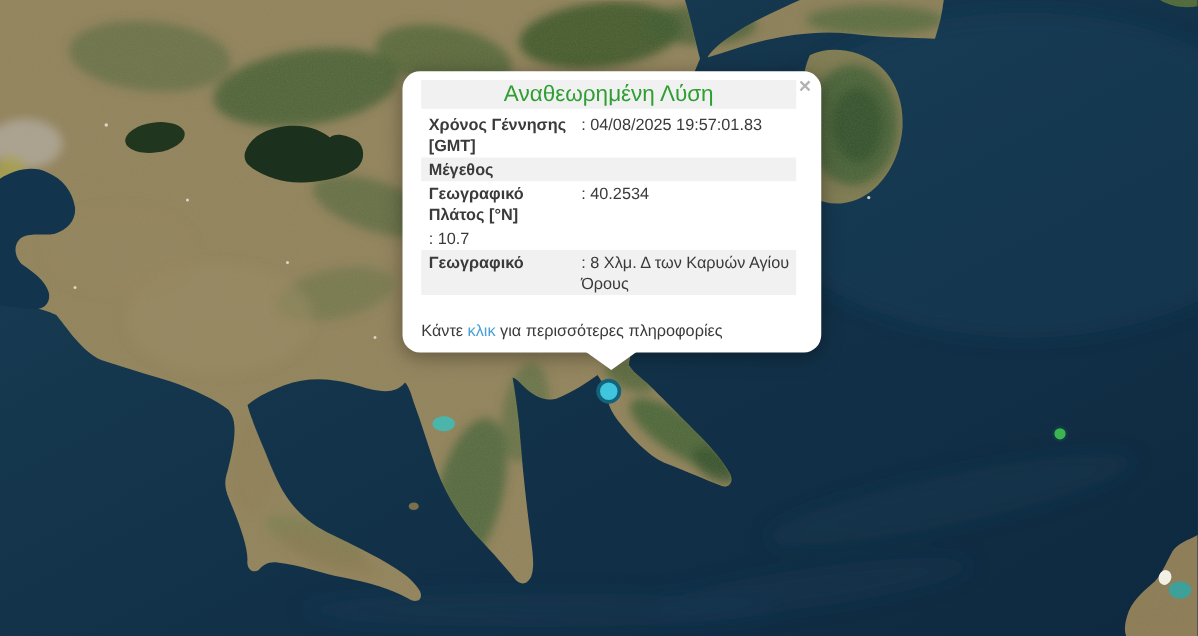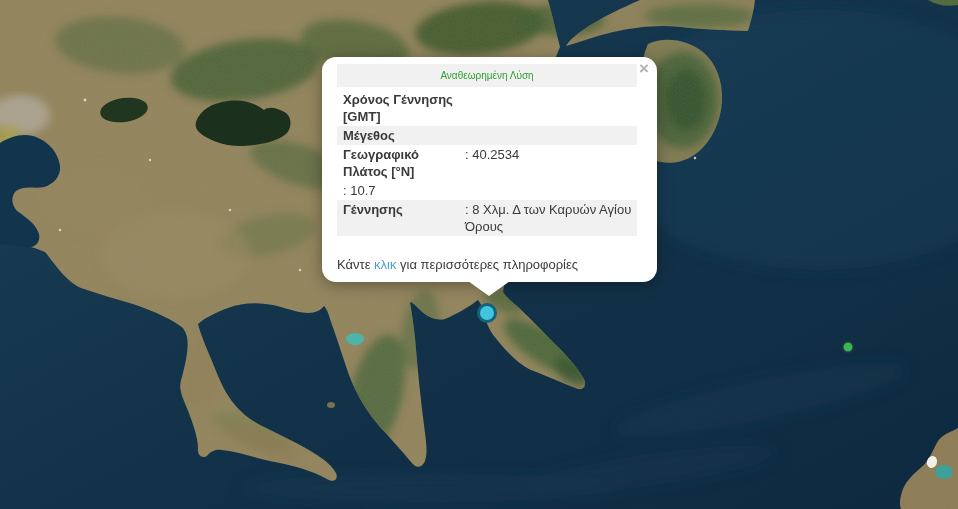--- a/index.html
+++ b/index.html
@@ -24,21 +24,21 @@
     border-left:21px solid transparent;border-right:21px solid transparent;
     border-top:15px solid #ffffff;
   }
   .close-btn{
     position:absolute;top:3px;right:8px;font-size:17px;font-weight:bold;
     color:#b2b2b2;cursor:pointer;line-height:17px;
   }
   .popup-title{
     width:300px;background:var(--stripe-gray,#f1f1f1);
     color:var(--accent-green,#2f9e33);
-    text-align:center;font-size:10px;padding:3px 0;margin-bottom:3px;
+    text-align:center;font-size:18px;padding:3px 0;margin-bottom:3px;
   }
   .rows{width:300px;}
   .row{display:grid;grid-template-columns:122px 1fr;padding:1px 0;}
   .row.stripe{background:var(--stripe-gray,#f1f1f1);}
   .row .lab{padding-left:6px;font-weight:bold;}
   .row .val{padding-left:6px;}
   .popup-footer{margin-top:20px;width:300px;}
   .popup-footer a{color:var(--link-blue,#4aa0d6);text-decoration:none;cursor:pointer;}
 </style>
 </head>
@@ -147,32 +147,33 @@
 </svg>
 </div>
 
 <div class="popup">
   <div class="popup-tail"></div>
   <span class="close-btn">×</span>
   <div class="popup-title">Αναθεωρημένη Λύση</div>
   <div class="rows" id="rows">
       <div class="row">
         <div class="lab">Χρόνος Γέννησης [GMT]</div>
+        <div class="val">: 04/08/2025 19:57:01.83</div>
       </div>
       <div class="row stripe">
         <div class="lab">Μέγεθος</div>
       </div>
       <div class="row">
         <div class="lab">Γεωγραφικό Πλάτος [°N]</div>
         <div class="val">: 40.2534</div>
       </div>
       <div class="row">
         <div class="val">: 10.7</div>
       </div>
       <div class="row stripe">
-        <div class="lab">Γέννησης</div>
+        <div class="lab">Γεωγραφικό</div>
         <div class="val">: 8 Χλμ. Δ των Καρυών Αγίου Όρους</div>
       </div>
     </div>
   <div class="popup-footer">
     <span>Κάντε </span><a>κλικ</a><span> για περισσότερες πληροφορίες</span>
   </div>
 </div>
 
 </body></html>

